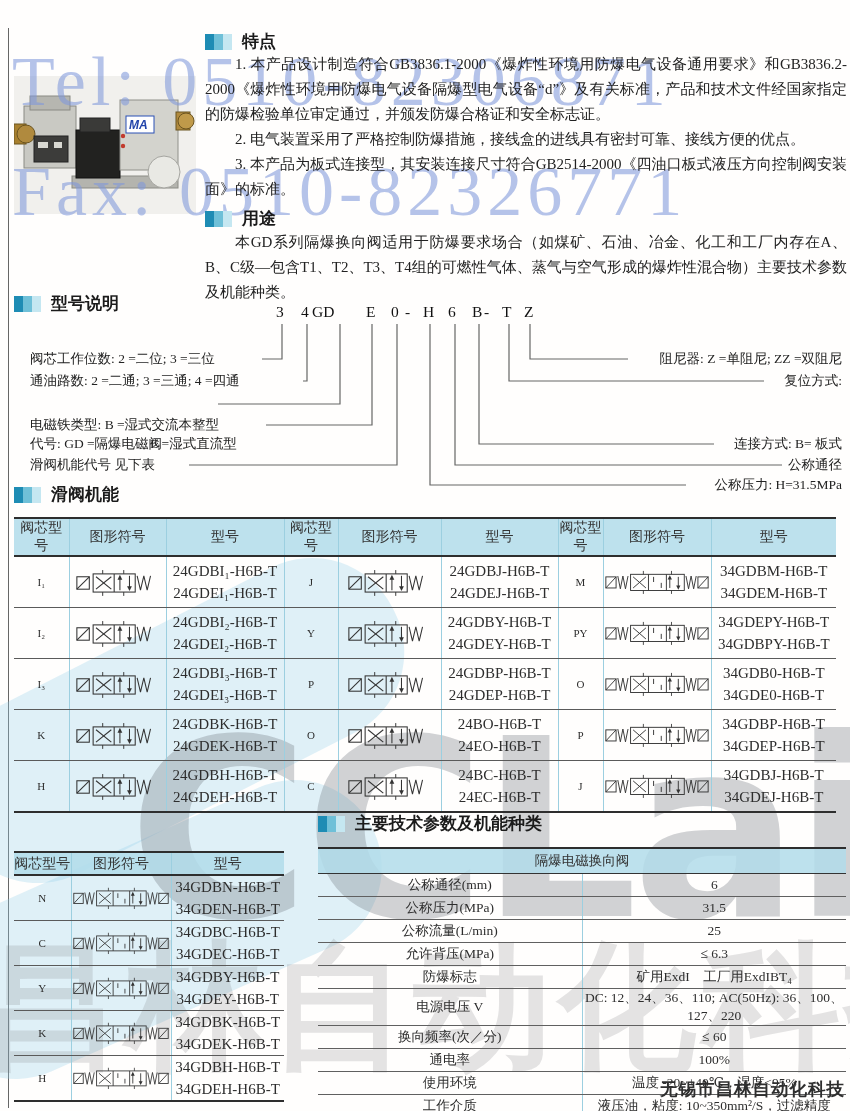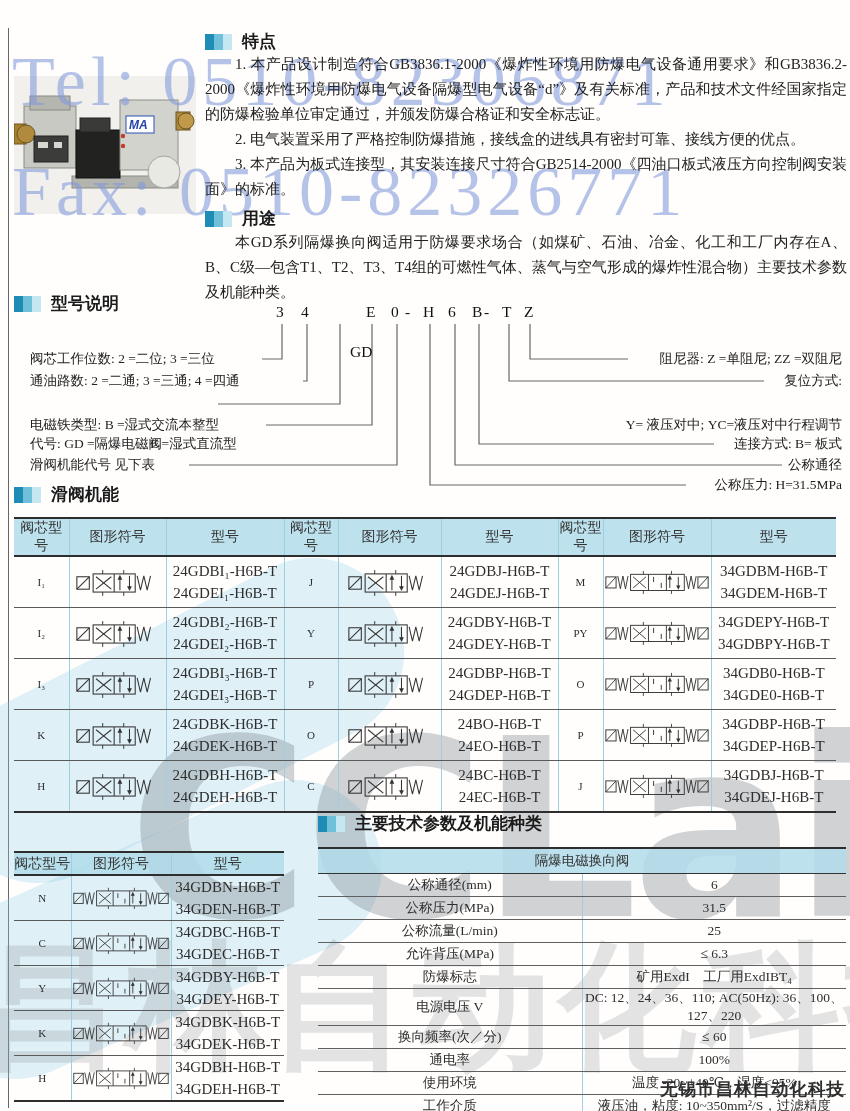--- a/index.html
+++ b/index.html
@@ -197,41 +197,40 @@
         <polyline points="397,24 397,165 189,165"></polyline>
         <polyline points="530,24 530,59 628,59"></polyline>
         <polyline points="509,24 509,81 764,81"></polyline>
         <polyline points="479,24 479,144 714,144"></polyline>
         <polyline points="455,24 455,165 782,165"></polyline>
         <polyline points="430,24 430,185 686,185"></polyline>
       </g>
     </svg>
     <span class="tok" style="left:276px;">3</span>
     <span class="tok" style="left:301px;">4</span>
-    <span class="tok" style="left:350px;margin-top:40px;">GD</span>
+    <span class="tok" style="left:312px;">GD</span>
     <span class="tok" style="left:366px;">E</span>
     <span class="tok" style="left:391px;">0</span>
     <span class="tok" style="left:405px;">-</span>
     <span class="tok" style="left:423px;">H</span>
     <span class="tok" style="left:448px;">6</span>
     <span class="tok" style="left:472px;">B</span>
     <span class="tok" style="left:484px;">-</span>
     <span class="tok" style="left:502px;">T</span>
     <span class="tok" style="left:524px;">Z</span>
 
     <span class="lbl" style="left:30px;top:50px;">阀芯工作位数: 2 =二位; 3 =三位</span>
     <span class="lbl" style="left:30px;top:72px;">通油路数: 2 =二通; 3 =三通; 4 =四通</span>
     <span class="lbl" style="left:30px;top:95px;margin-top:40px;">代号: GD =隔爆电磁阀</span>
     <span class="lbl" style="left:30px;top:116px;">电磁铁类型: B =湿式交流本整型</span>
     <span class="lbl" style="left:150px;top:135px;">E =湿式直流型</span>
     <span class="lbl" style="left:30px;top:156px;">滑阀机能代号 见下表</span>
 
     <span class="lbl r" style="top:50px;">阻尼器: Z =单阻尼;  ZZ =双阻尼</span>
     <span class="lbl r" style="top:72px;">复位方式:</span>
-    <span class="lbl r" style="top:116px;">Y= 液压对中; YC=液压对中行程调节</span>
     <span class="lbl r" style="top:135px;">连接方式: B= 板式</span>
     <span class="lbl r" style="top:156px;">公称通径</span>
     <span class="lbl r" style="top:176px;">公称压力: H=31.5MPa</span>
   </div>
 
   <div class="sec" style="left:14px;top:483px;">
     <span class="ic">
         <i></i>
         <i></i>
         <i></i>

